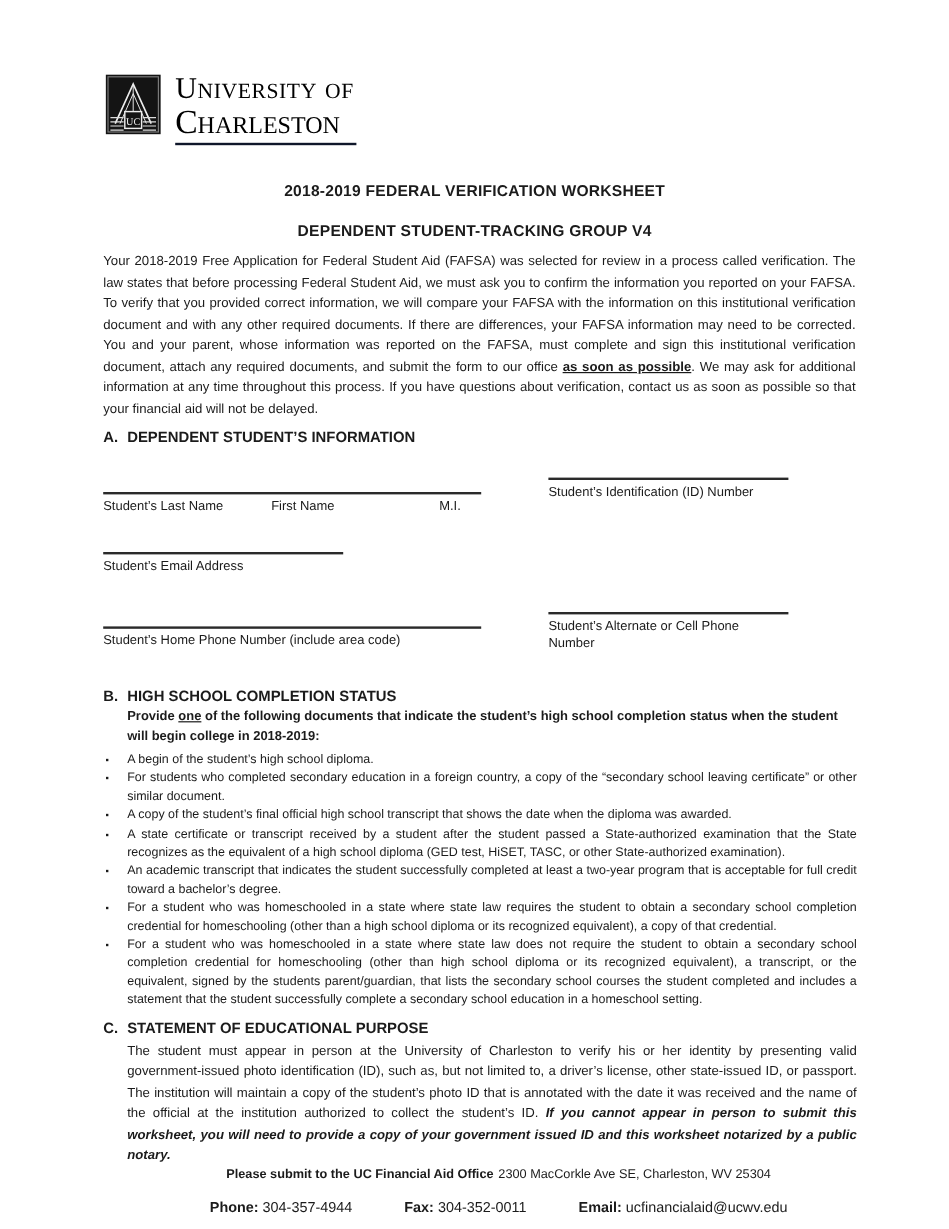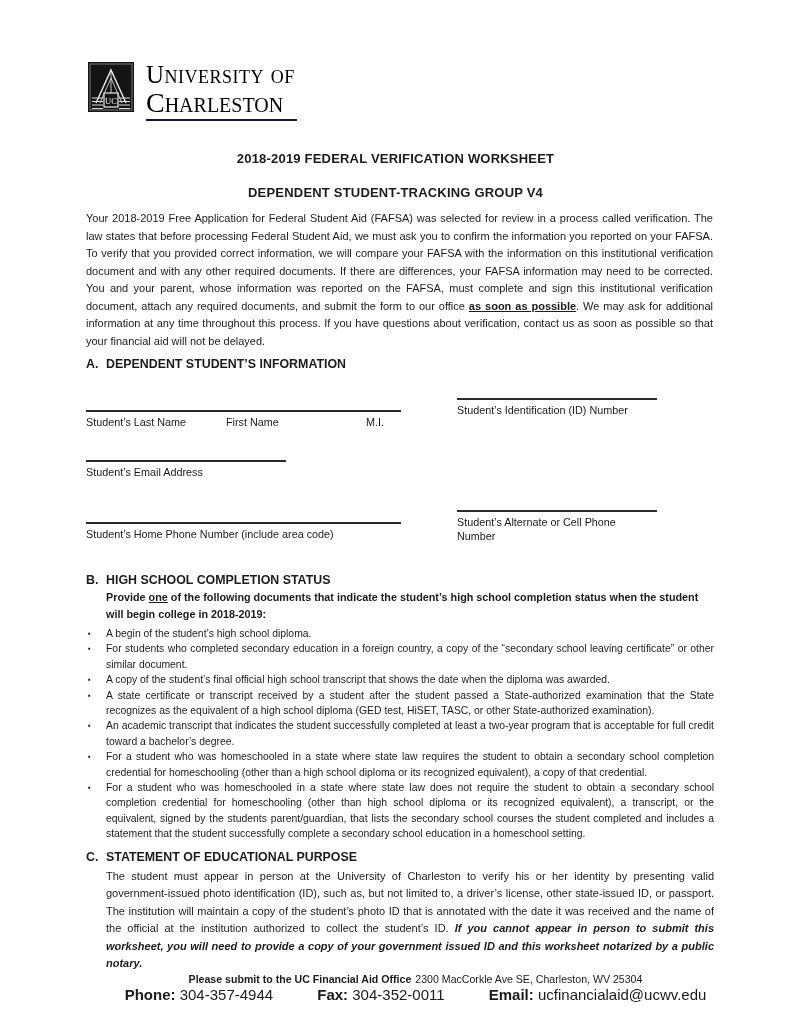--- a/index.html
+++ b/index.html
@@ -52,21 +52,21 @@
   .bullet-list .marker { position:absolute; left:2px; top:0; font-size:8px; }
 
   
   .section-c { margin:7px 0 0 86px; width:628px; }
   .sc-body { margin-left:20px; margin-top:3px; font-size:11px; line-height:17.5px; text-align:justify; }
   .bi { font-weight:bold; font-style:italic; }
 
   
   .footer { position:absolute; top:972px; left:0; width:100%; text-align:center; }
   .footer-line1 { font-size:10.6px; line-height:14px; }
-  .footer-line2 { font-size:15px; line-height:13px; margin-top:2px; }
+  .footer-line2 { font-size:12px; line-height:13px; margin-top:14px; }
   .fb { font-weight:bold;padding-left:40px; }
   .fsep { display:inline-block; width:4px; }
 </style>
 </head>
 <body>
 
 <div class="page">
 
   <div class="logo-header">
     <svg class="logo-mark" viewBox="0 0 46 50">

